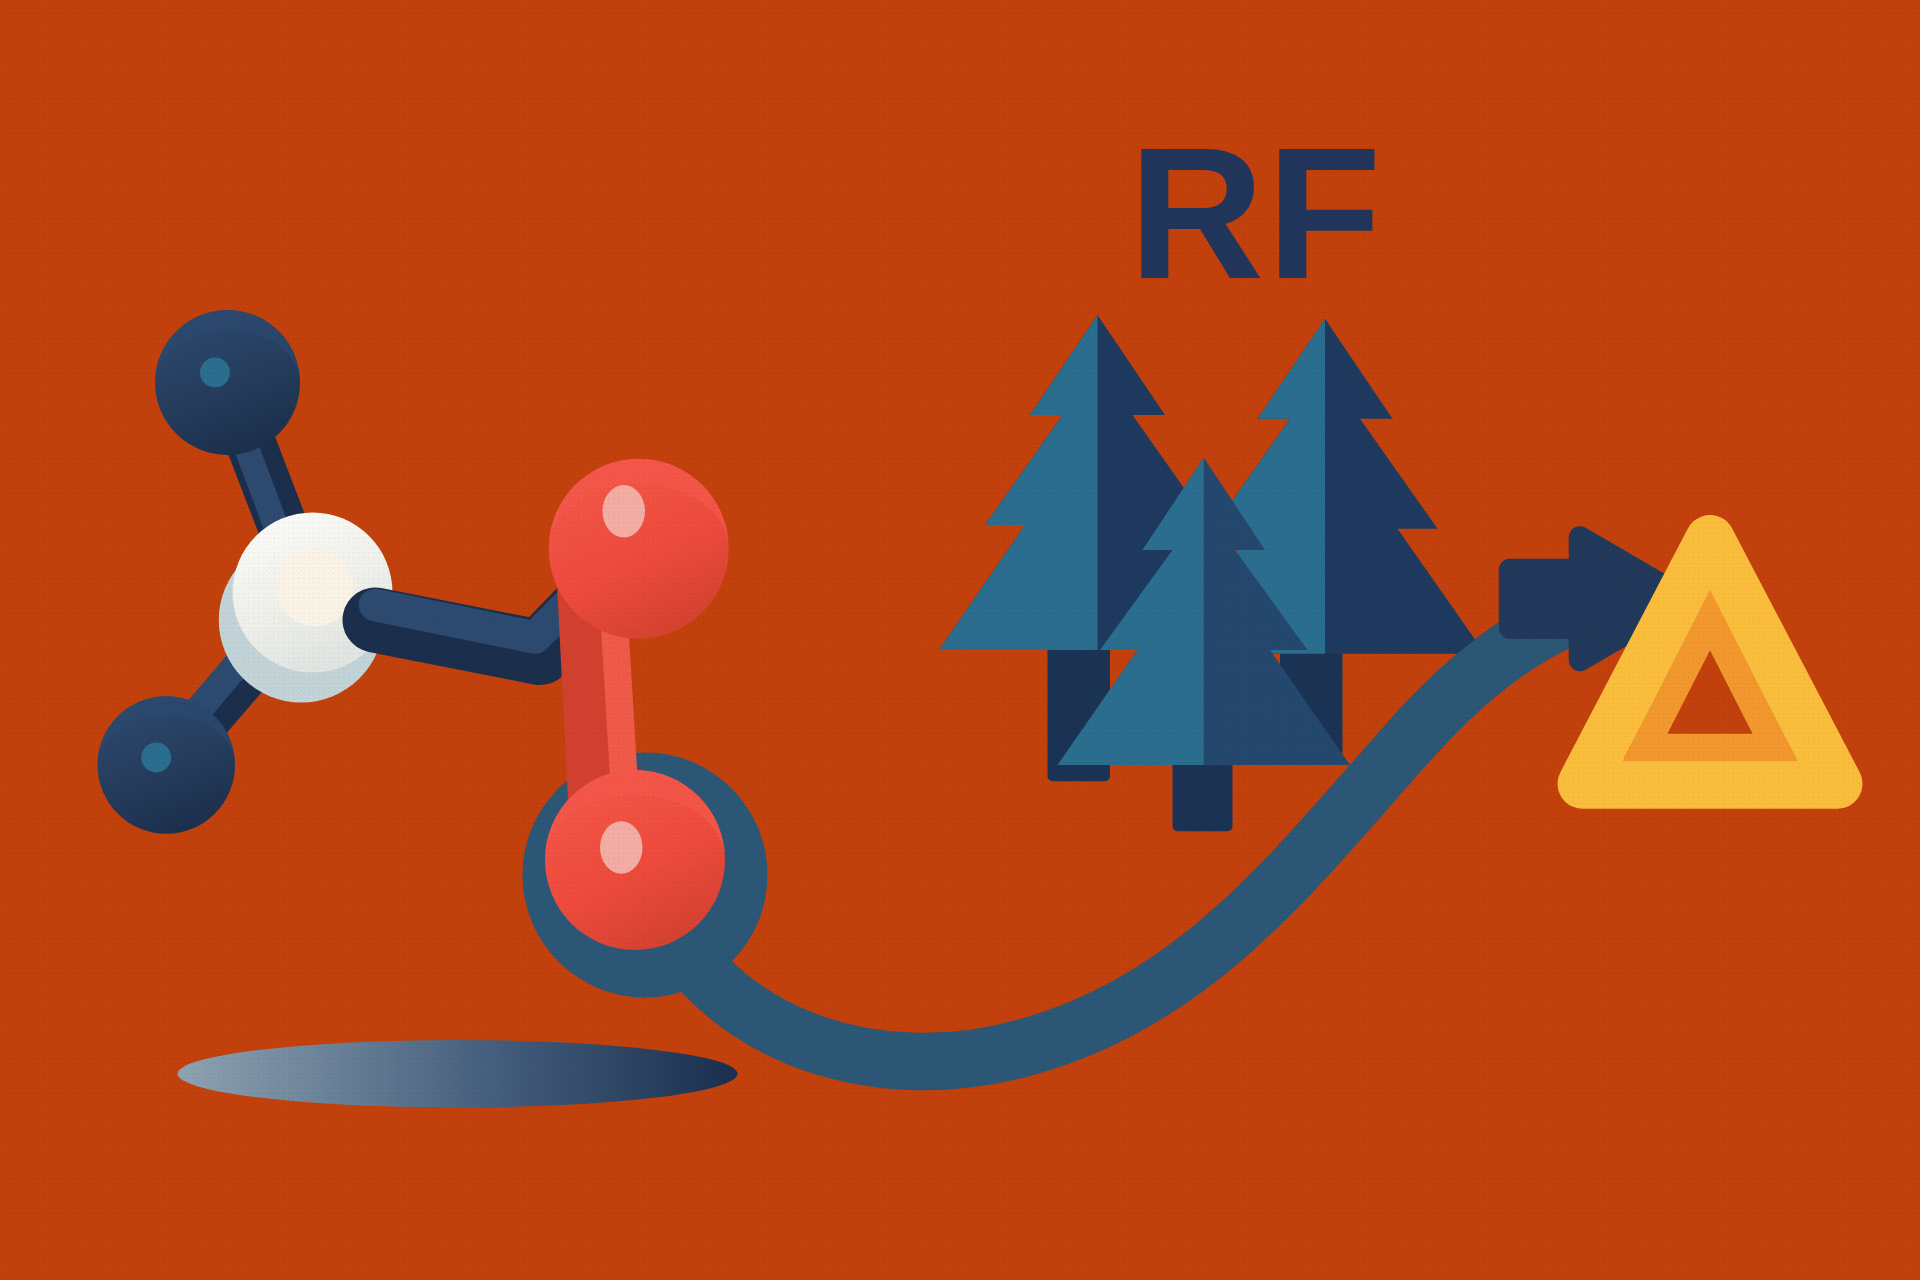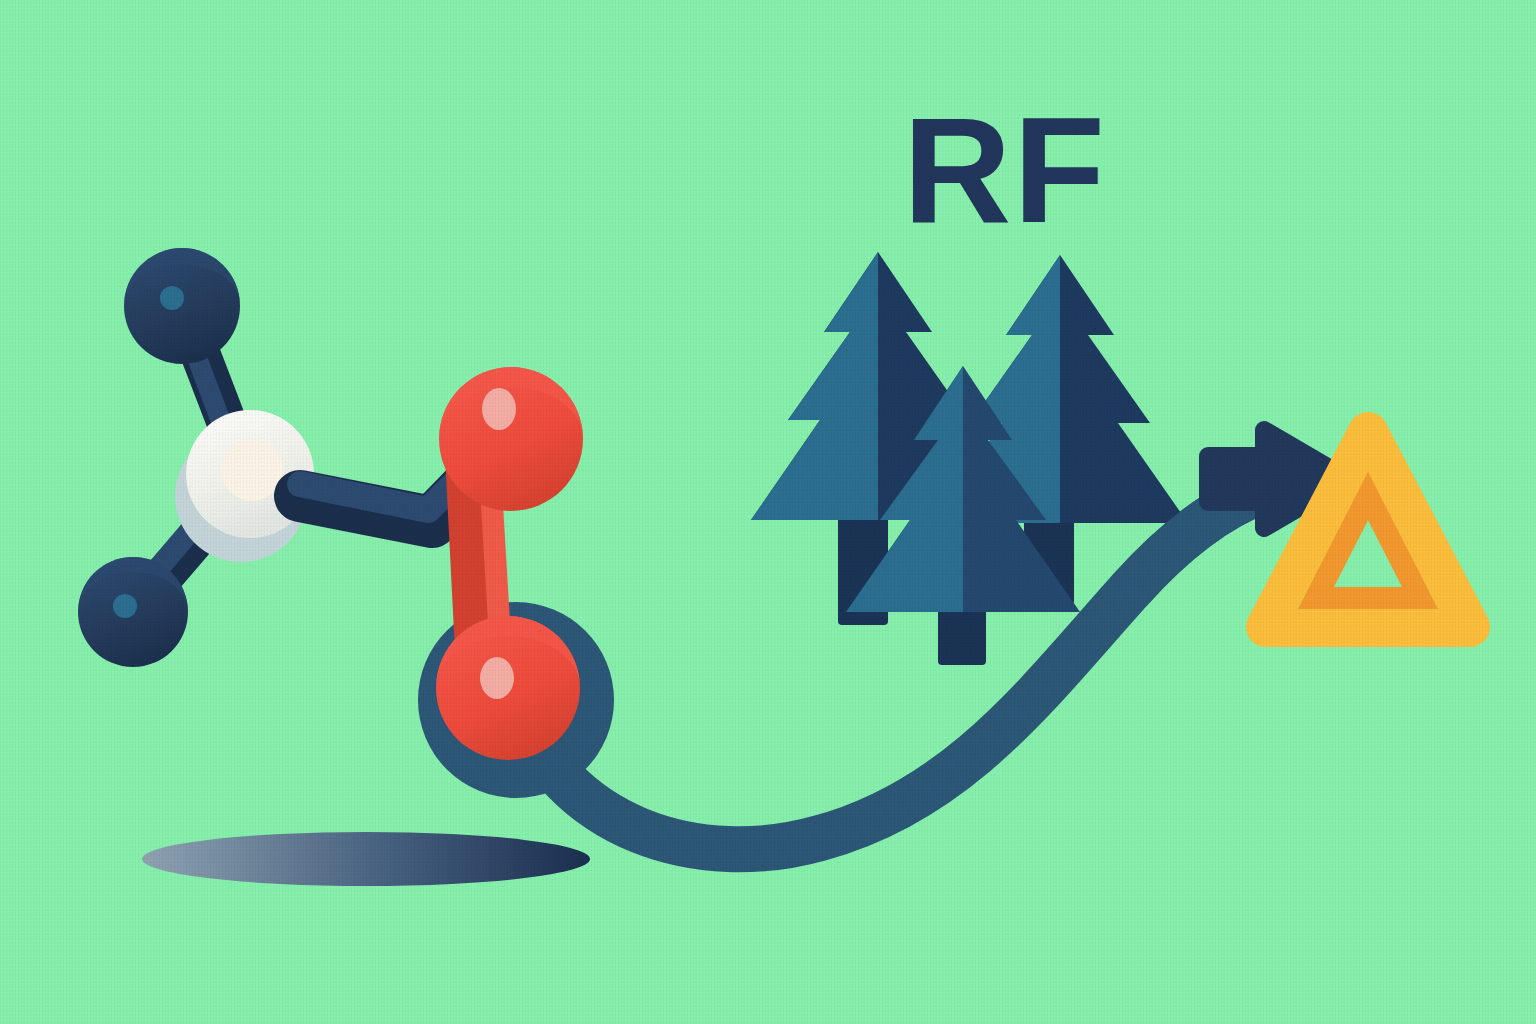--- a/index.html
+++ b/index.html
@@ -11,21 +11,21 @@
   body {
     width: 1536px;
     height: 1024px;
     overflow: hidden;
     font-family: "Liberation Sans", sans-serif;
   }
   #scene {
     position: relative;
     width: 1536px;
     height: 1024px;
-    background: #86efac;
+    background: #c2410c;
   }
   #scene svg {
     display: block;
     width: 1536px;
     height: 1024px;
   }
   .rf-label {
     font-family: "Liberation Sans", sans-serif;
     font-weight: 700;
     font-size: 150px;

